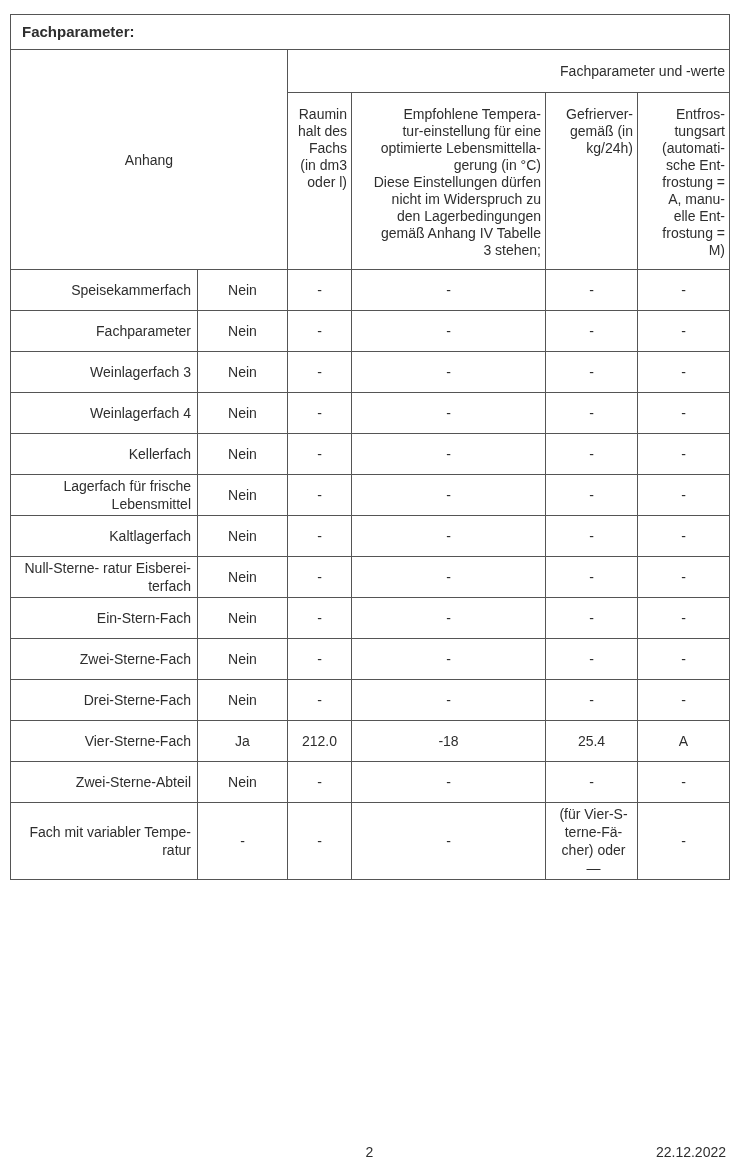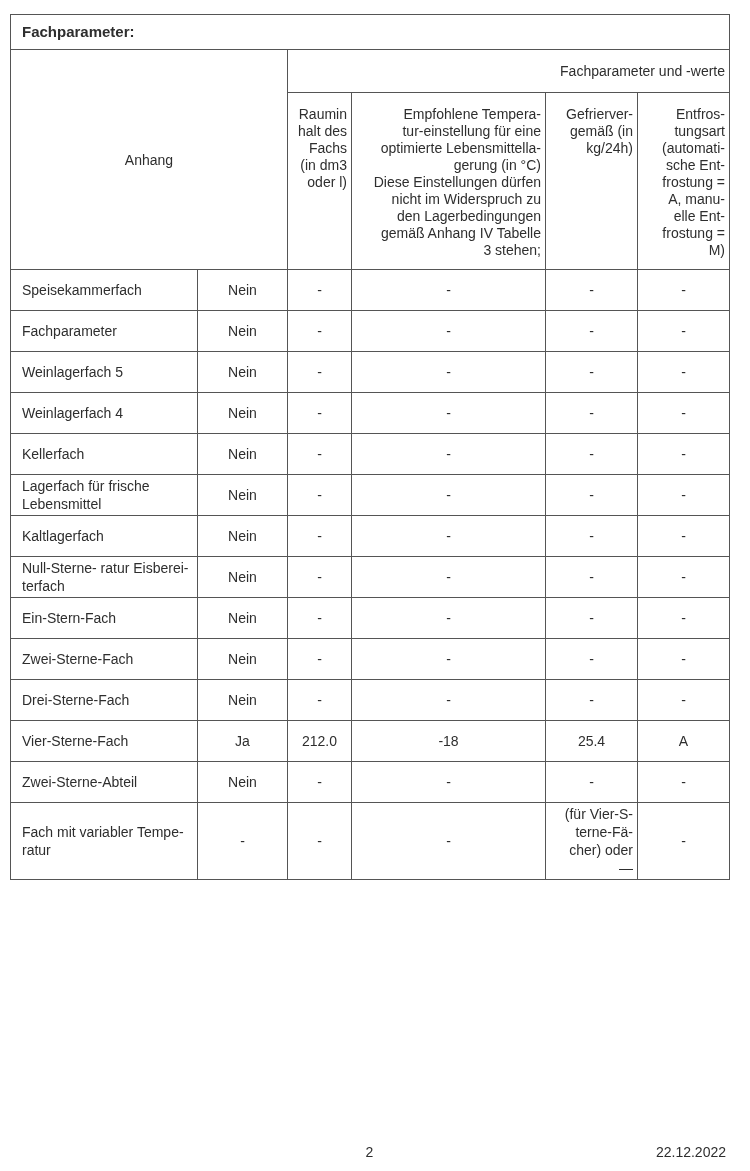--- a/index.html
+++ b/index.html
@@ -49,32 +49,32 @@
   }
   td.sub-head {
     vertical-align: top;
     text-align: right;
     padding-top: 13px;
     padding-bottom: 10px;
     line-height: 17px;
     white-space: pre-line;
   }
   td.cell-label {
-    text-align: left;
+    text-align: right;
     padding-left: 11px;
     padding-right: 6px;
     white-space: pre-line;
     margin-left: 32px;
   }
   td.cell-value {
     text-align: center;
     white-space: pre-line;
   }
   td.cell-value.left-multiline {
-    text-align: right;
+    text-align: center;
     padding-left: 8px;
   }
   tr.body-row td {
     height: 36px;
   }
   .footer {
     position: absolute;
     top: 1144px;
     left: 0;
     width: 750px;
@@ -152,21 +152,21 @@
   </tr>
       <tr class="body-row">
     <td class="cell-label">Fachparameter</td>
     <td class="cell-value">Nein</td>
     <td class="cell-value">-</td>
     <td class="cell-value">-</td>
     <td class="cell-value">-</td>
     <td class="cell-value">-</td>
   </tr>
       <tr class="body-row">
-    <td class="cell-label">Weinlagerfach 5</td>
+    <td class="cell-label">Weinlagerfach 3</td>
     <td class="cell-value">Nein</td>
     <td class="cell-value">-</td>
     <td class="cell-value">-</td>
     <td class="cell-value">-</td>
     <td class="cell-value">-</td>
   </tr>
       <tr class="body-row">
     <td class="cell-label">Weinlagerfach 4</td>
     <td class="cell-value">Nein</td>
     <td class="cell-value">-</td>

